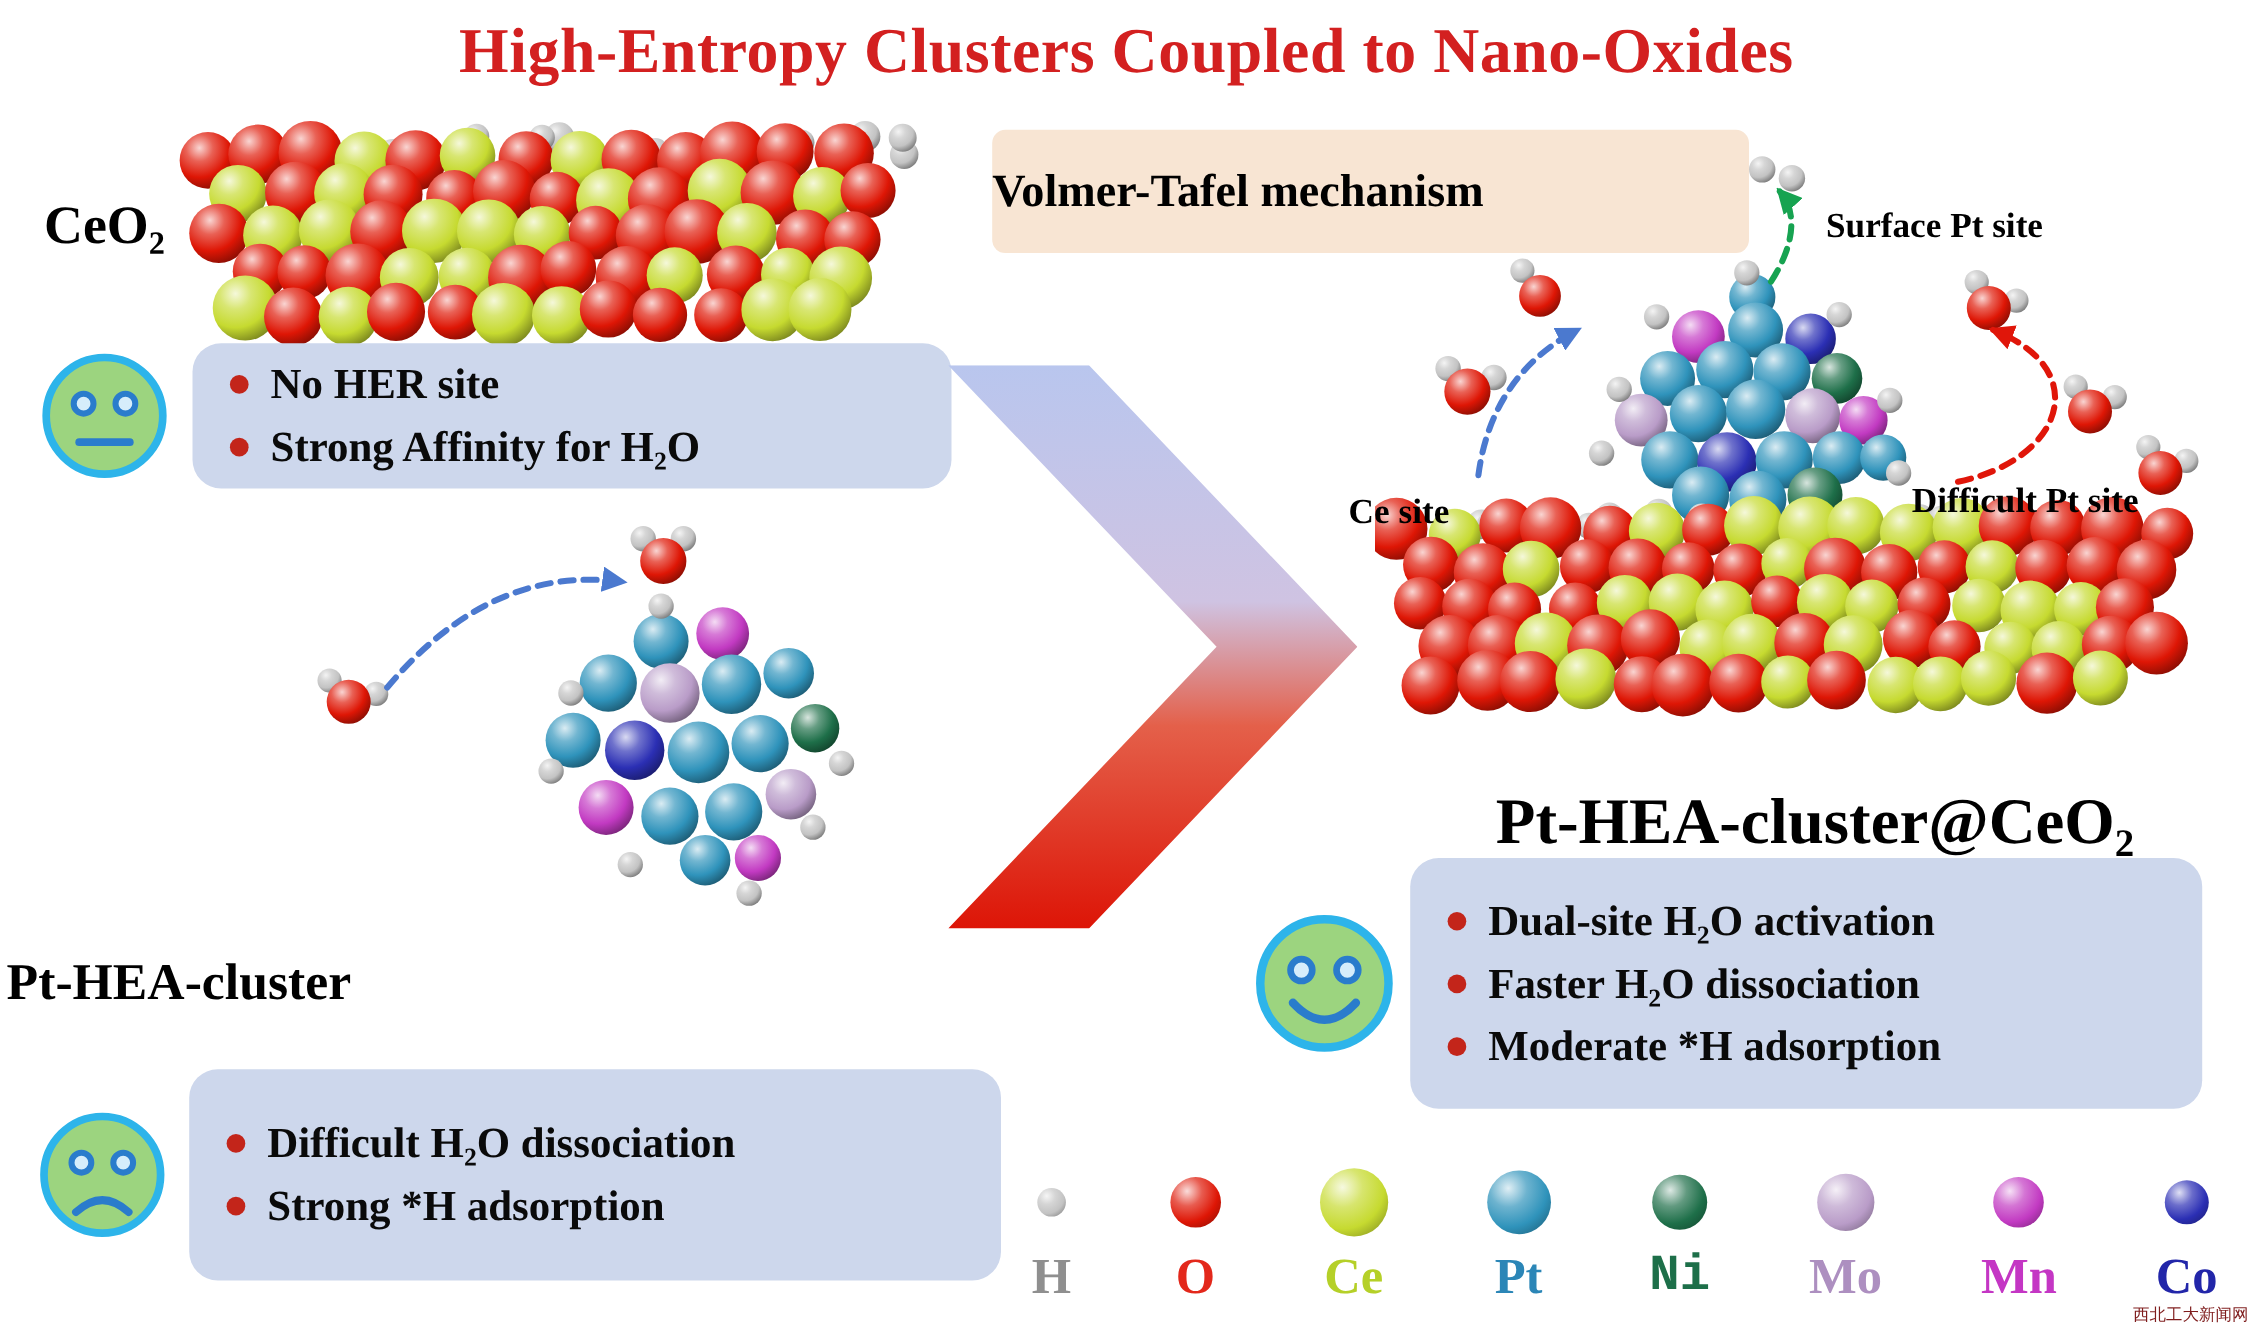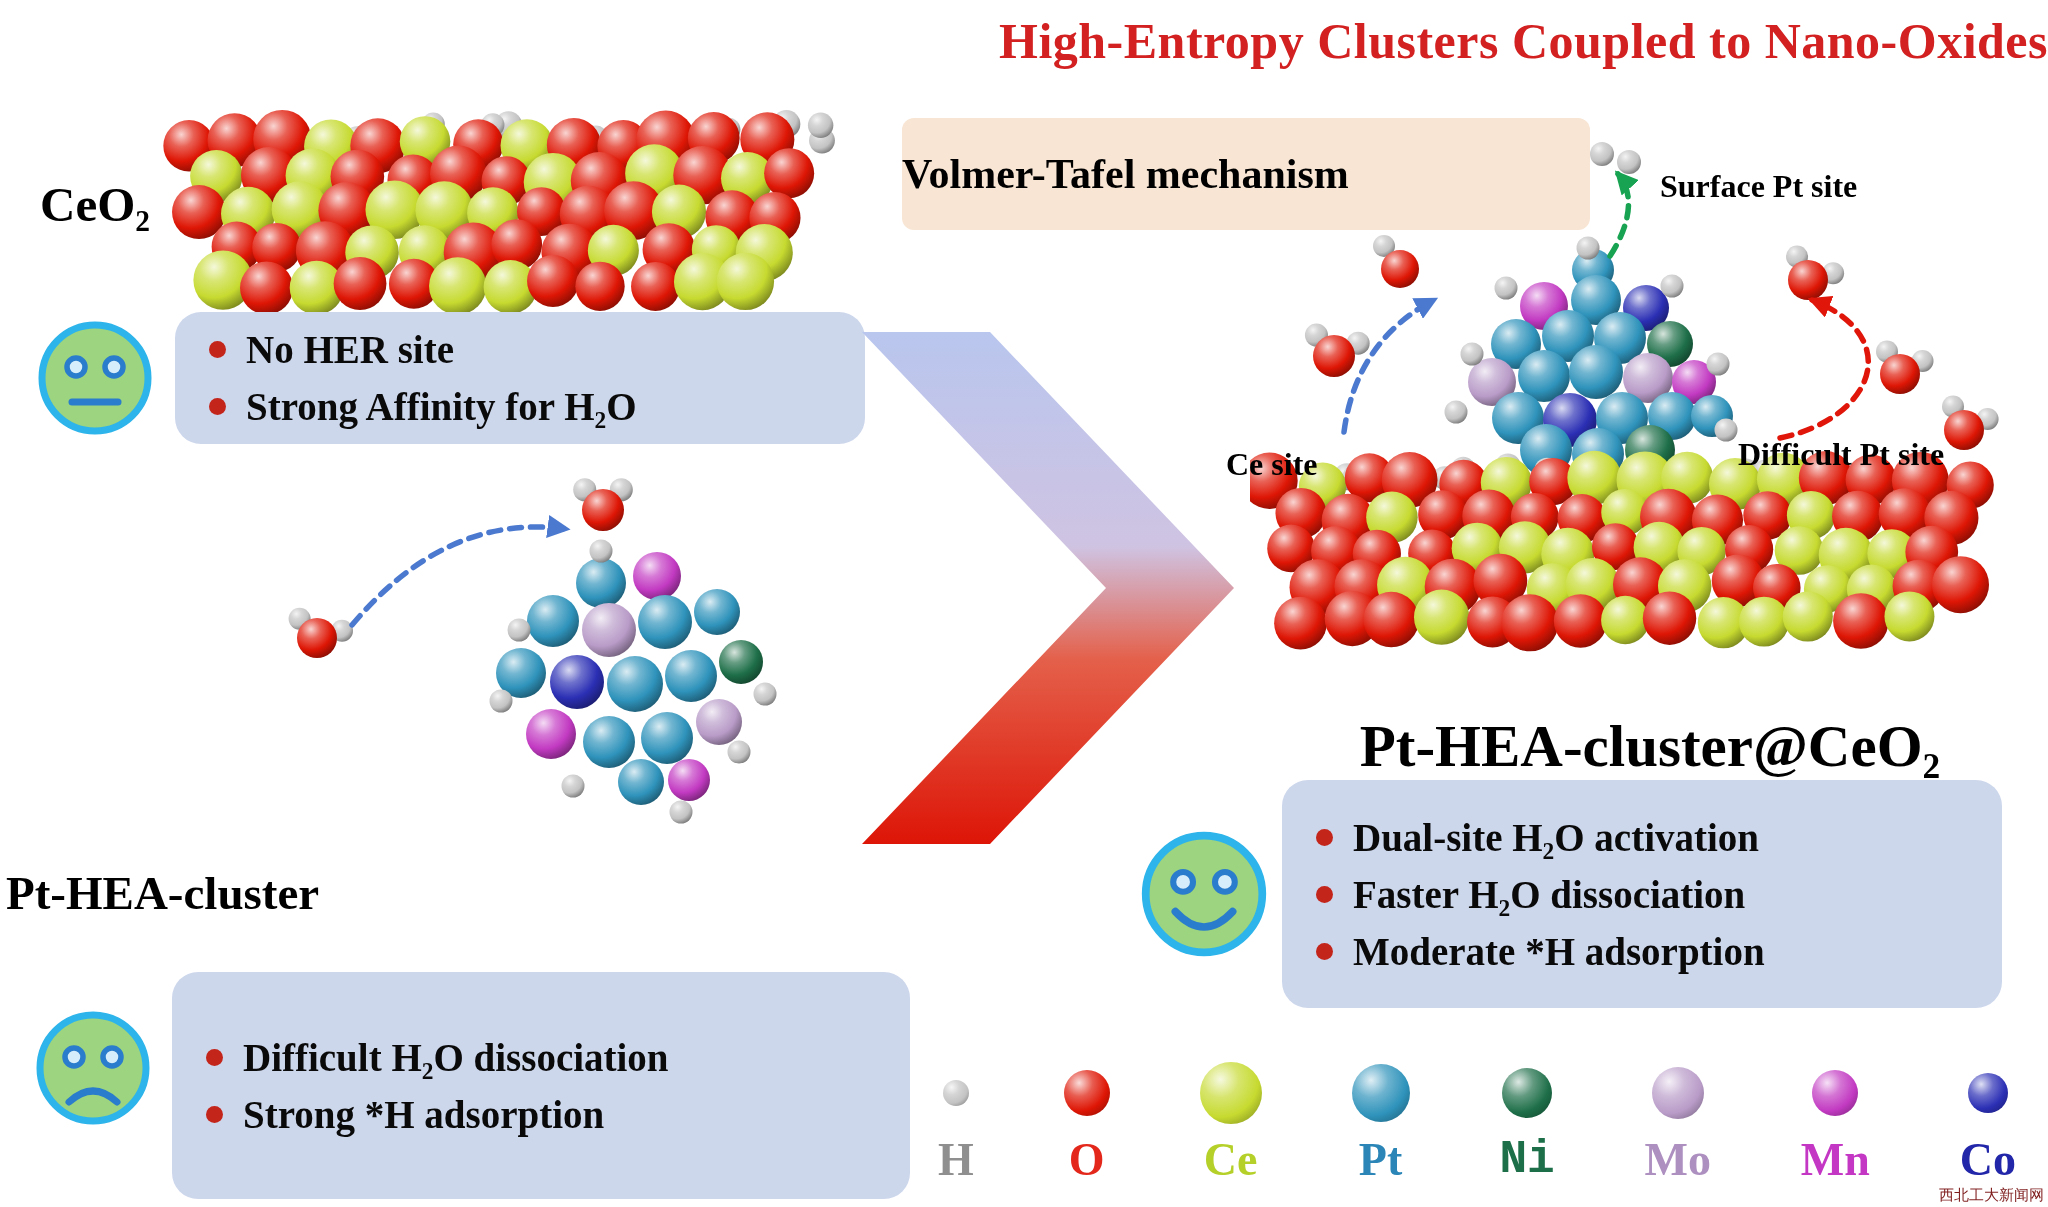--- a/index.html
+++ b/index.html
@@ -1,20 +1,20 @@
 <!DOCTYPE html>
 <html style="--accent-red: #d32020; --box-blue: #cdd7ec; --box-peach: #f8e5d3; --bullet: #c3251a; --face-fill: #9cd47f; --face-stroke: #2db4ea; --face-feature: #2a7ccc; --arrow-blue: #4b79cf; --arrow-green: #17a351; --arrow-red: #e0160a;"><head>
 <meta charset="utf-8">
 <style>
   *{margin:0;padding:0;box-sizing:border-box}
   body{font-family:"Liberation Serif",serif;background:#ffffff}
   #canvas{position:relative;width:2048px;height:1207px;background:#fff;overflow:hidden}
 
-  .title{position:absolute;left:0;top:12px;width:100%;text-align:right;
-         font-size:50px;font-weight:700;color:var(--accent-red,#d32020);letter-spacing:.5px}
+  .title{position:absolute;left:0;top:12px;width:100%;text-align:center;
+         font-size:58px;font-weight:700;color:var(--accent-red,#d32020);letter-spacing:.5px}
 
   .struct-label{position:absolute;font-weight:700;color:#000;white-space:nowrap}
   .lbl-ceo2{left:40px;top:176px;font-size:49px}
   .lbl-pthea{left:6px;top:866px;font-size:47px}
   .lbl-composite{left:1260px;top:712px;width:780px;text-align:center;font-size:59px}
 
   .mech-box{position:absolute;left:902px;top:118px;width:688px;height:112px;
             background:var(--box-peach,#f8e5d3);border-radius:12px;
             display:flex;align-items:center;justify-content:flex-start}
   .mech-box span{font-size:42px;font-weight:700;color:#000}
@@ -197,21 +197,21 @@
       <path d="M 132 170 Q 226 58 346 74" fill="none" stroke="#4b79cf" stroke-width="5.5" stroke-dasharray="12 9" stroke-linecap="round" marker-end="url(#m-blue)"></path>
     </svg>
   <div class="struct-label lbl-pthea">Pt-HEA-cluster</div>
 
   <svg class="face" style="left:33px;top:1008px;width:120px;height:120px" viewBox="0 0 120 120">
     <circle cx="60" cy="60" r="53" class="face-body"></circle>
     <circle cx="41" cy="49" r="9" class="eye"></circle>
     <circle cx="79" cy="49" r="9" class="eye"></circle>
     <path d="M 36 94 Q 60 72 84 94" class="mouth"></path>
   </svg>
-  <div class="info-box" style="left:172px;top:972px;width:738px;height:227px">
+  <div class="info-box" style="left:172px;top:972px;width:738px;height:192px">
       <div class="bullet-row">
         <span class="dot"></span>
         <span class="bullet-text">Difficult H₂O dissociation</span>
       </div>
       <div class="bullet-row">
         <span class="dot"></span>
         <span class="bullet-text">Strong *H adsorption</span>
       </div>
     </div>
 
@@ -341,21 +341,21 @@
       <circle cx="650" cy="244" r="20" fill="url(#g-O)"></circle>
       <circle cx="703.0119251947418" cy="276.4359975370471" r="11" fill="url(#g-H)"></circle>
       <circle cx="737.5640024629529" cy="289.0119251947418" r="11" fill="url(#g-H)"></circle>
       <circle cx="714" cy="300" r="20" fill="url(#g-O)"></circle>
       <circle cx="352" cy="24" r="12" fill="url(#g-H)"></circle>
       <circle cx="379" cy="32" r="12" fill="url(#g-H)"></circle>
       <path d="M 360 126 C 382 92 384 62 368 44" fill="none" stroke="#17a351" stroke-width="5.5" stroke-dasharray="12 9" stroke-linecap="round" marker-end="url(#m-green)"></path>
       <path d="M 94 302 C 102 240 134 196 184 170" fill="none" stroke="#4b79cf" stroke-width="5.5" stroke-dasharray="12 9" stroke-linecap="round" marker-end="url(#m-blue)"></path>
       <path d="M 530 308 C 626 288 654 206 562 170" fill="none" stroke="#e0160a" stroke-width="5.5" stroke-dasharray="12 9" stroke-linecap="round" marker-end="url(#m-red)"></path>
     </svg>
-  <div class="annot" style="left:1660px;top:168px">Surface Pt site</div>
+  <div class="annot" style="left:1660px;top:186px">Surface Pt site</div>
   <div class="annot" style="left:1226px;top:446px">Ce site</div>
   <div class="annot" style="left:1738px;top:436px">Difficult Pt site</div>
   <div class="struct-label lbl-composite">Pt-HEA-cluster@CeO₂</div>
 
   <svg class="face" style="left:1138px;top:828px;width:132px;height:132px" viewBox="0 0 120 120">
     <circle cx="60" cy="60" r="53" class="face-body"></circle>
     <circle cx="41" cy="49" r="9" class="eye"></circle>
     <circle cx="79" cy="49" r="9" class="eye"></circle>
     <path d="M 34 76 Q 60 104 86 76" class="mouth"></path>
   </svg>

